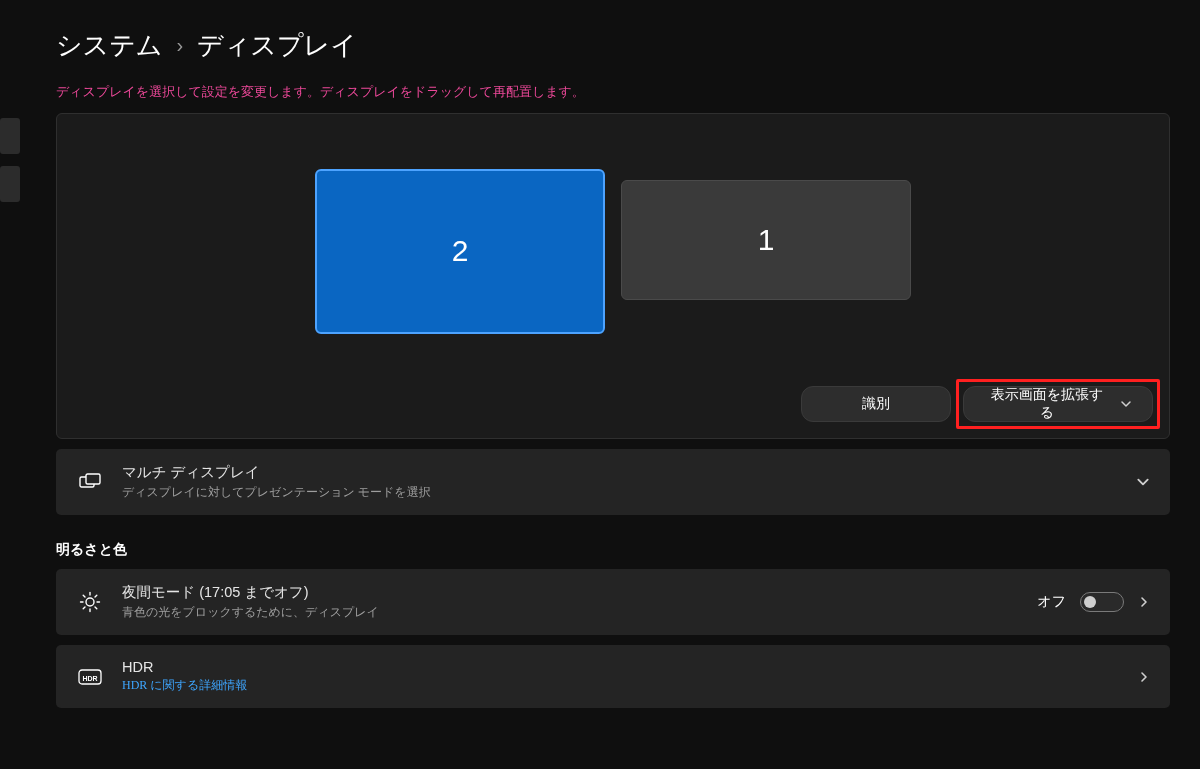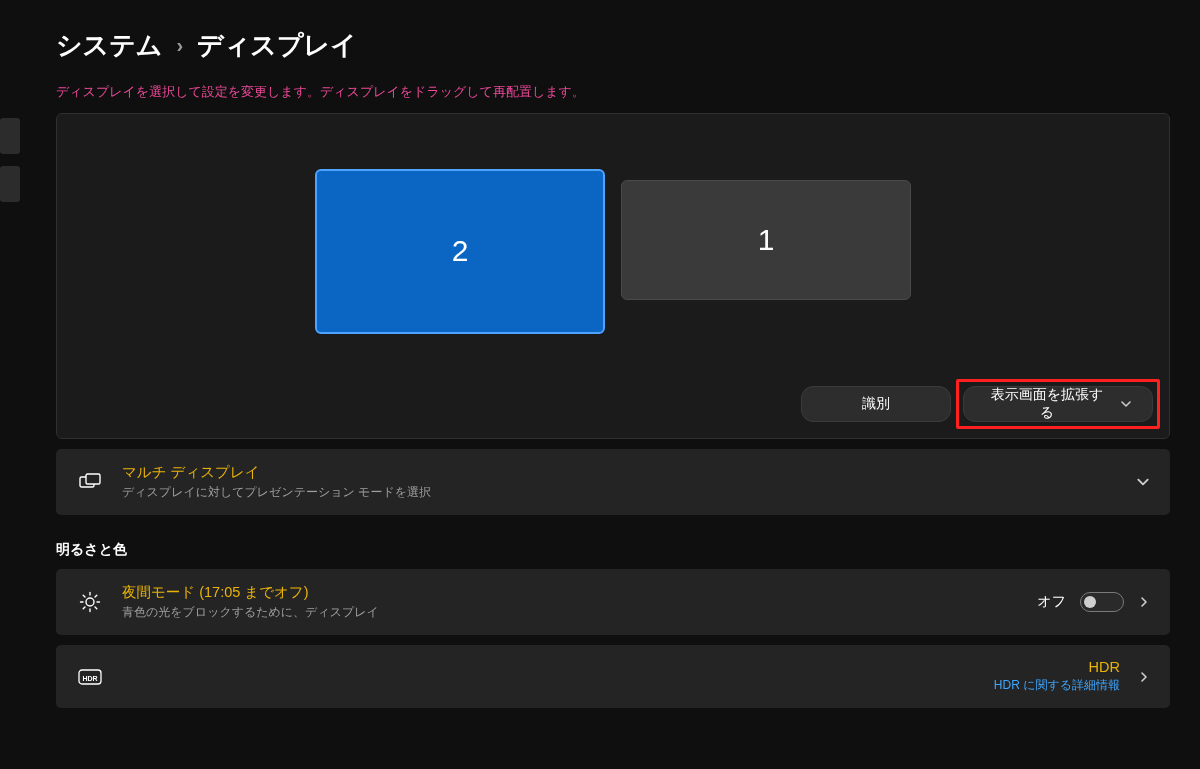--- a/index.html
+++ b/index.html
@@ -6,21 +6,21 @@
   html, body { width: 1200px; height: 769px; background: #0f0f0f; color: #ffffff; overflow: hidden; }
   body { padding: 28px 0 0 12px; position: relative; }
 
   
   .edge-stub { position: absolute; left: 0; width: 20px; height: 36px; background: #2c2c2c; border-radius: 3px; }
   .edge-stub.a { top: 118px; }
   .edge-stub.b { top: 166px; }
 
   .content { padding: 0 30px 0 44px; }
 
-  .breadcrumb { display: flex; align-items: center; gap: 14px; font-size: 26px; font-weight: 700; }
+  .breadcrumb { display: flex; align-items: center; gap: 14px; font-size: 26px; font-weight: 400; }
   .breadcrumb .crumb { color: #ffffff; }
   .breadcrumb .chev { color: #9a9a9a; font-size: 20px; }
 
   .subtitle { margin-top: 20px; font-size: 13px; color: #ec4899; }
 
   .arrange-card {
     margin-top: 12px;
     border: 1px solid #2f2f2f;
     border-radius: 6px;
     background: #1b1b1b;
@@ -91,22 +91,22 @@
     background: #242424;
     border-radius: 5px;
     display: flex;
     align-items: center;
     padding: 14px 20px 14px 20px;
     gap: 18px;
     cursor: pointer;
   }
   .setting-card .ico { width: 28px; display:flex; align-items:center; justify-content:center; color:#ffffff; }
   .setting-card .labels { flex: 1; }
-  .setting-card .labels .title { font-size: 14.5px; color: #eab308; }
-  .setting-card .labels .sub { font-size: 12px; color: #9e9e9e; margin-top: 2px; }
+  .setting-card .labels .title { font-size: 14.5px; color: #e5e5e5; }
+  .setting-card .labels .sub { font-size: 12px; color: #9e9e9e; margin-top: 2px; font-family: Liberation Serif, serif; }
   .setting-card .labels .sub.link { color: #3ea6ff; }
   .setting-card .trail { display: flex; align-items: center; gap: 14px; }
   .state-text { font-size: 14px; color: #ffffff; }
 
   .toggle {
     width: 44px; height: 20px; border-radius: 20px;
     border: 1px solid #7a7a7a; background: #2a2a2a;
     position: relative;
   }
   .toggle::after {
@@ -213,21 +213,21 @@
       <span class="state-text">オフ</span>
       <span class="toggle"></span>
       <span class="chev-right">
         <svg width="12" height="14" viewBox="0 0 12 14">
             <path d="M4 3 L8 7 L4 11" stroke="#cfcfcf" stroke-width="1.6" fill="none" stroke-linecap="round" stroke-linejoin="round"></path>
           </svg>
       </span>
     </div>
   </div>
 
-  <div class="setting-card" style="text-align:right;">
+  <div class="setting-card" style="">
     <span class="ico">
       <svg width="24" height="16" viewBox="0 0 24 16">
         <rect x="1" y="1" width="22" height="14" rx="3" stroke="#ffffff" stroke-width="1.3" fill="none"></rect>
         <text x="12" y="11.5" text-anchor="middle" font-size="7" font-family="Segoe UI" fill="#ffffff" font-weight="600">HDR</text>
       </svg>
     </span>
     <div class="labels">
       <div class="title">HDR</div>
       <div class="sub link">HDR に関する詳細情報</div>
     </div>

